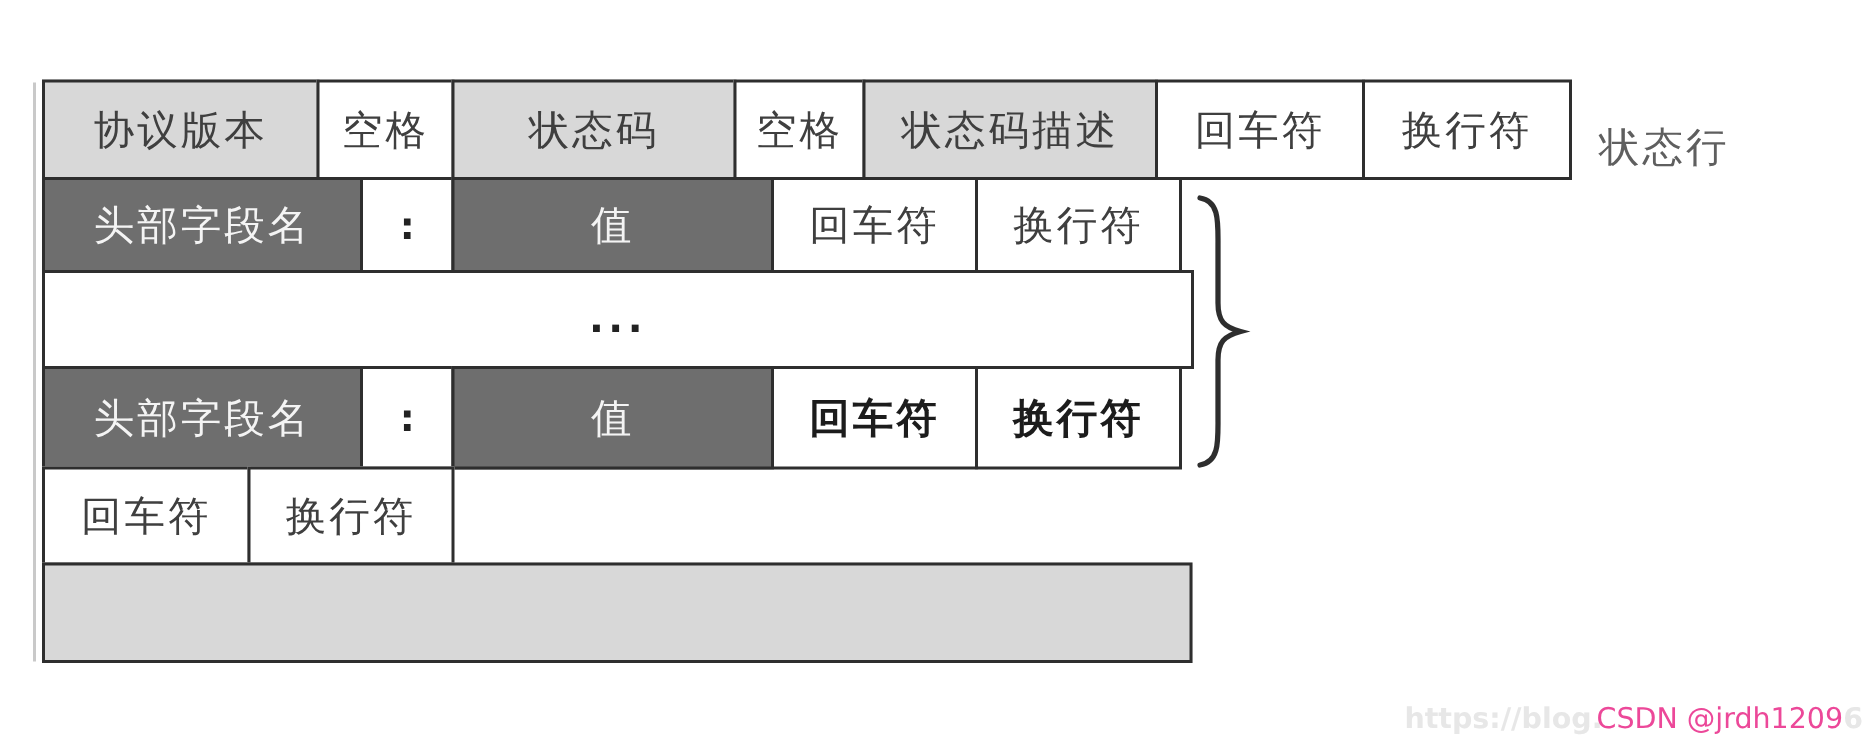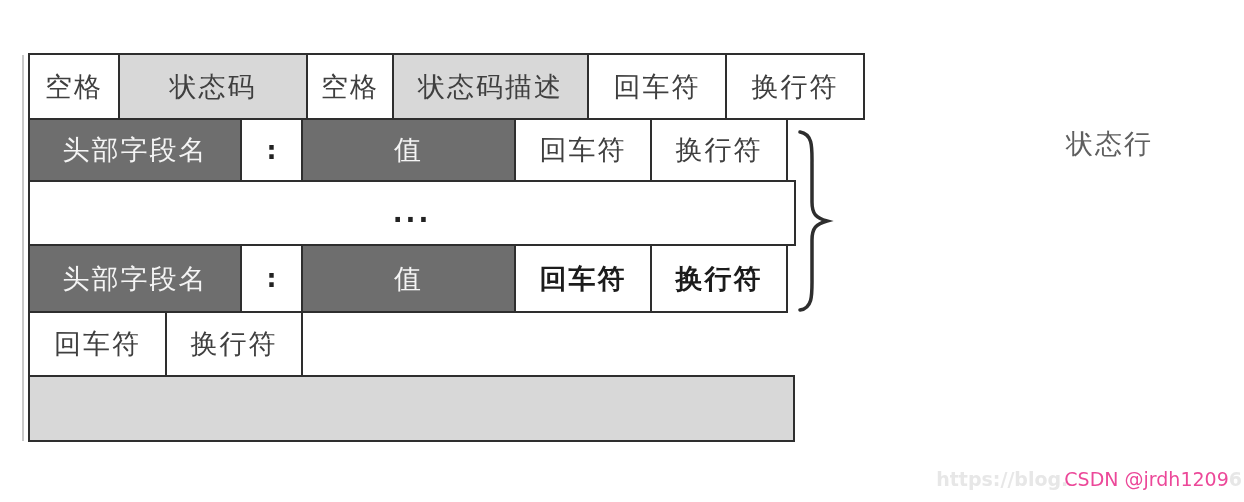--- a/index.html
+++ b/index.html
@@ -45,28 +45,29 @@
   .wm-main  { color: #ec4899; }
 </style>
 </head>
 <body>
 
 <div class="stage">
 
   <div class="edge-artifact"></div>
 
   <div class="row" style="left:28px; top:53px; height:67px;">
+    <div class="cell light" style="width:185px">协议版本</div>
     <div class="cell white" style="width:92px">空格</div>
     <div class="cell light" style="width:190px">状态码</div>
     <div class="cell white" style="width:88px">空格</div>
     <div class="cell light" style="width:197px">状态码描述</div>
     <div class="cell white" style="width:140px">回车符</div>
     <div class="cell white" style="width:140px">换行符</div>
   </div>
-  <div class="annot" style="left:1066px; top:80px;margin-top:46px;">状态行</div>
+  <div class="annot" style="left:1066px; top:80px;">状态行</div>
 
   <div class="row" style="left:28px; top:118px; height:64px;">
     <div class="cell dark" style="width:214px">头部字段名</div>
     <div class="cell white colon" style="width:63px">:</div>
     <div class="cell dark" style="width:215px">值</div>
     <div class="cell white" style="width:138px">回车符</div>
     <div class="cell white" style="width:138px">换行符</div>
   </div>
 
   <div class="row" style="left:28px; top:180px; height:66px;">

